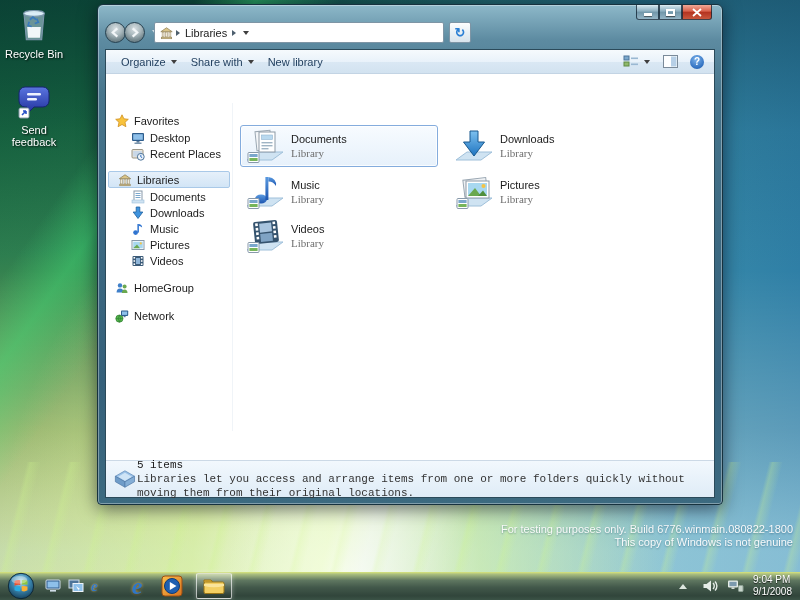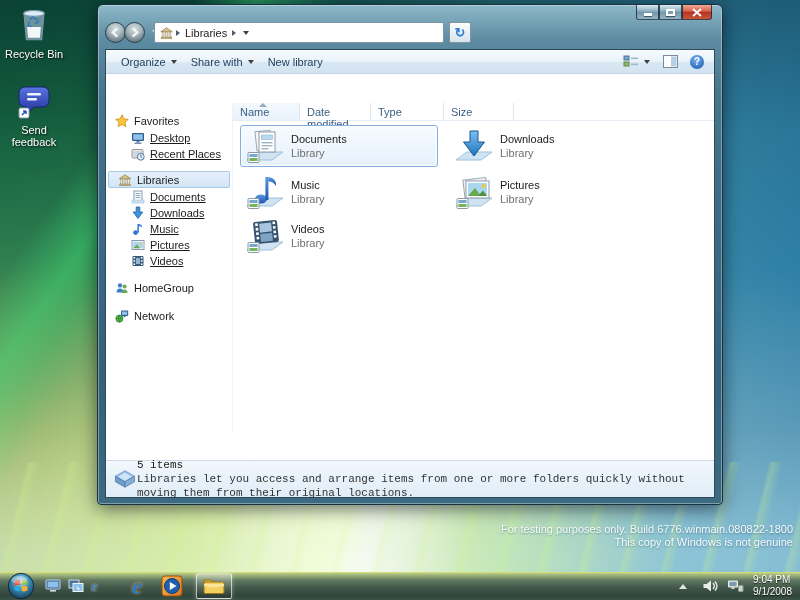--- a/index.html
+++ b/index.html
@@ -85,37 +85,37 @@
   .caret-down { display:inline-block; width:0; height:0; border-left:3.5px solid transparent;
                 border-right:3.5px solid transparent; border-top:4px solid #3f3f3f; margin-left:5px; }
   .arrow-right { display:inline-block; width:0; height:0; border-top:3.5px solid transparent;
                 border-bottom:3.5px solid transparent; border-left:4.5px solid #4d5f6e; margin:0 2px; }
 
   .main { flex:1; display:flex; min-height:0; }
   .sidepane { width:126px; flex:none; position:relative; background:#fff; }
   .side-row { position:absolute; left:0; right:2px; height:17px; display:flex; align-items:center; color:#1b1b1b;text-align:center; }
   .side-row .ic { flex:none; margin-right:5px; display:inline-flex; }
   .side-row.sec { padding-left:9px; }
-  .side-row.child { padding-left:25px;text-decoration:underline; }
+  .side-row.child { padding-left:25px; }
   .side-row.selected { background:linear-gradient(to bottom,#e6f0fa,#d2e5f6); border:1px solid #a9c9e8; border-radius:2px; margin-left:2px; }
 
   .contentpane { flex:1; position:relative; border-left:1px solid #f0f4f8; }
   .colheaders { position:absolute; left:0; right:0; top:0; height:18px; display:flex;
                 border-bottom:1px solid #e4edf5; color:#3c5f82; }
   .colh { border-right:1px solid #dbe7f2; padding:3px 0 0 7px; position:relative; }
   .colh.sorted { background:linear-gradient(to bottom,#f3f9fe,#eaf3fb); }
   .sort-asc { position:absolute; left:26px; top:0; width:0; height:0; border-left:4px solid transparent;
               border-right:4px solid transparent; border-bottom:4px solid #94aabf; }
 
   .tile { position:absolute; width:198px; height:42px; display:flex; align-items:center; padding:2px 4px; border:1px solid transparent; border-radius:3px; }
   .tile.selected { border-color:#84acdd; background:linear-gradient(to bottom,#f7fbff,#e7f1fb); box-shadow:inset 0 0 0 1px rgba(255,255,255,0.8); }
   .tile .t-icon { width:40px; height:38px; flex:none; position:relative; }
   .tile .t-text { margin-left:6px; line-height:14px; }
   .t-name { color:#1b1b1b; }
-  .t-type { color:#6f6f6f; }
+  .t-type { color:#6f6f6f;font-family:Liberation Serif, serif; }
 
   .detailpane { flex:none; height:37px; border-top:1px solid #ccd9e6;
                 background:linear-gradient(to bottom,#f2f8fd,#dfecf7);
                 display:flex; align-items:center; padding:0 8px; }
   .dp-text { margin-left:1px; line-height:14px;font-family:Liberation Mono, monospace; }
   .dp-count { color:#1b1b1b; }
   .dp-desc { color:#333; }
 
   
   .taskbar { position:absolute; left:0; right:0; bottom:0; height:28px;
@@ -386,36 +386,20 @@
                   <path d="M1.6,11.5 q0,-4 3.4,-4 q3.4,0 3.4,4 Z" fill="#3f7fc9"></path>
                   <circle cx="9.6" cy="5.4" r="2" fill="#6aa84f"></circle>
                   <path d="M6.8,12 q0,-3.6 2.8,-3.6 q2.9,0 2.9,3.6 Z" fill="#6aa84f"></path>
                 </svg>
             </span>
             <span>HomeGroup</span>
           </div>
         </div>
 
         <div class="contentpane">
-          <div class="colheaders">
-            <div class="colh sorted" style="width:67px;">
-              <span class="sort-asc"></span>
-              <span>Name</span>
-            </div>
-            <div class="colh" style="width:71px;">
-              <span>Date modified</span>
-            </div>
-            <div class="colh" style="width:73px;">
-              <span>Type</span>
-            </div>
-            <div class="colh" style="width:70px;">
-              <span>Size</span>
-            </div>
-            <div class="colh" style="flex:1; border-right:none;"></div>
-          </div>
 
           <div class="tile selected" style="left:7px; top:22px;">
             <span class="t-icon">
               <svg width="40" height="38" viewBox="0 0 40 38">
                 <polygon points="2,33 13,25 38,25 27,33" fill="#cfe3f2" stroke="#9fc0da"></polygon>
                 <g transform="rotate(-6 18 14)">
                     <rect x="11" y="4" width="15" height="19" fill="#f4f6f8" stroke="#9aa7b2"></rect>
                   </g>
                 <rect x="14" y="5" width="16" height="20" fill="#fff" stroke="#8d9aa6"></rect>
                 <rect x="16.5" y="8" width="11" height="4.5" fill="#b9d9ef" stroke="#8fb5d0" stroke-width="0.6"></rect>

